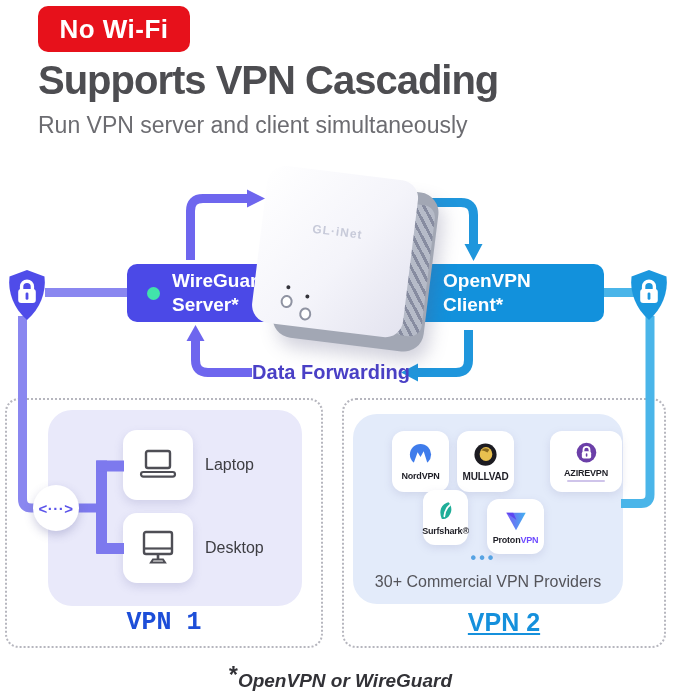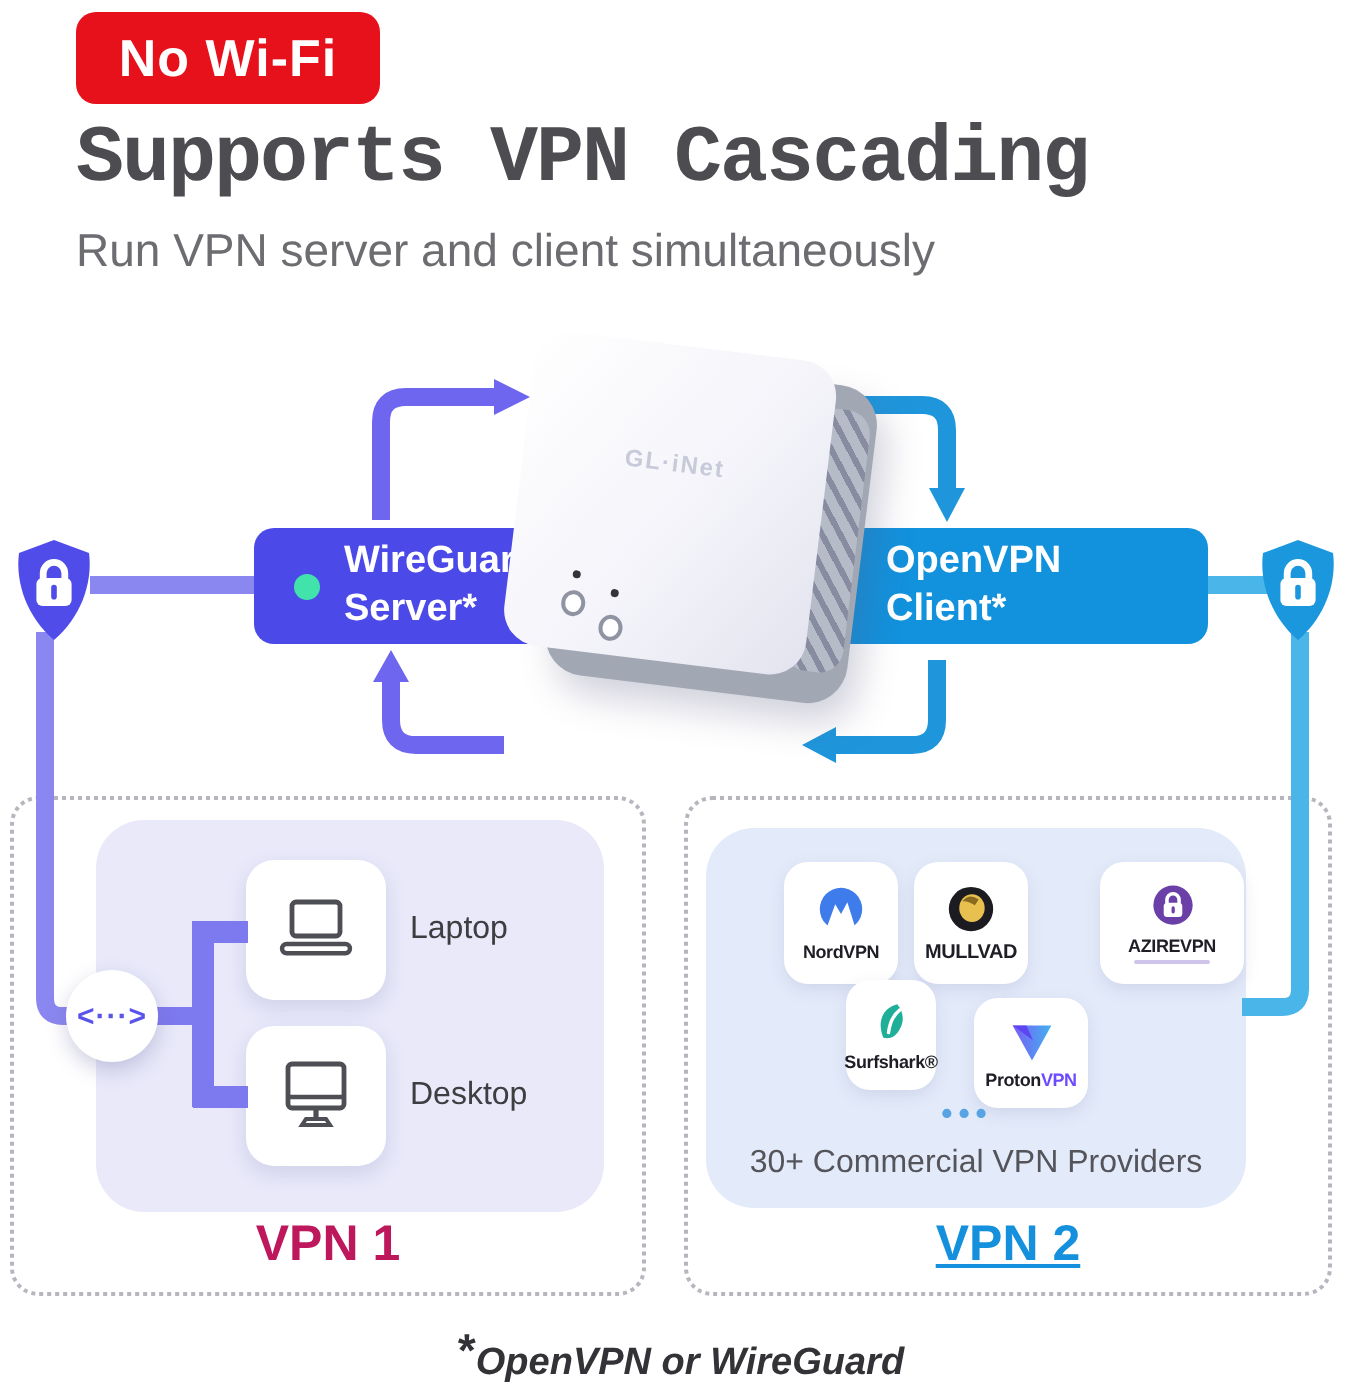--- a/index.html
+++ b/index.html
@@ -3,21 +3,21 @@
 <meta charset="utf-8">
 <style>
   html,body{margin:0;padding:0;background:#fff;}
   #stage{position:relative;width:680px;height:699px;background:#ffffff;overflow:hidden;
          font-family:"Liberation Sans",sans-serif;}
   
   .badge{position:absolute;left:38px;top:6px;width:152px;height:46px;background:#e7111b;
          border-radius:10px;display:flex;align-items:center;justify-content:center;
          color:#fff;font-size:26px;font-weight:800;letter-spacing:0.5px;}
   .title{position:absolute;left:38px;top:58px;font-size:40px;font-weight:800;color:#4d4d51;
-         letter-spacing:-1px;white-space:nowrap;font-family:Liberation Mono, monospace;}
+         letter-spacing:-1px;white-space:nowrap;}
   .subtitle{position:absolute;left:38px;top:112px;font-size:23px;color:#6c6c71;white-space:nowrap;}
   
   .overlay{position:absolute;left:0;top:0;z-index:3;pointer-events:none;}
   
   .bar{position:absolute;top:264px;height:58px;border-radius:10px;z-index:4;color:#fff;
        font-weight:800;font-size:19px;line-height:1.25;display:flex;align-items:center;}
   .bar .dot{width:13px;height:13px;border-radius:50%;background:#41e3ab;flex:none;}
   .bar-wg{left:127px;width:218px;background:#4b49e7;padding-left:20px;gap:12px;}
   .bar-ovpn{left:350px;width:190px;background:#1291dc;padding-left:64px;gap:16px;}
   .bar .lines span{display:block;}
@@ -40,21 +40,21 @@
   .hole1{left:28px;top:128px;}.hole2{left:48px;top:138px;}
   
   .dashed{position:absolute;top:398px;height:250px;border:2px dotted #b6b6be;border-radius:14px;
           box-sizing:border-box;z-index:1;}
   .box1{left:5px;width:318px;}
   .box2{left:342px;width:324px;}
   .panel{position:absolute;border-radius:24px;z-index:1;}
   .panel1{left:48px;top:410px;width:254px;height:196px;background:#e9e9fa;}
   .panel2{left:353px;top:414px;width:270px;height:190px;background:#e3ebfa;}
   .vpn-title{position:absolute;top:608px;text-align:center;font-size:25px;font-weight:800;z-index:2;}
-  .vpn1-title{left:5px;width:318px;color:#be185d;}
+  .vpn1-title{left:5px;width:318px;color:#1d4ed8;font-family:Liberation Mono, monospace;}
   .vpn2-title{left:342px;width:324px;color:#1590dc;text-decoration:underline;}
   
   .dev-card{position:absolute;left:123px;width:70px;height:70px;background:#fff;border-radius:14px;
             box-shadow:0 4px 10px rgba(110,110,170,.2);display:flex;align-items:center;
             justify-content:center;z-index:2;}
   .dev1{top:430px;}.dev2{top:513px;}
   .dev-label{position:absolute;left:205px;font-size:16px;color:#3d3d42;z-index:2;}
   .lbl1{top:456px;}.lbl2{top:539px;}
   .lan{position:absolute;left:33px;top:485px;width:46px;height:46px;background:#fff;border-radius:50%;
        box-shadow:0 4px 10px rgba(100,100,160,.3);display:flex;align-items:center;justify-content:center;
@@ -210,20 +210,21 @@
     </div>
   </div>
   <div class="bar bar-ovpn">
     <span class="dot"></span>
     <div class="lines">
       <span>OpenVPN</span>
       <span>Client*</span>
     </div>
   </div>
 
+  <div class="df">Data Forwarding</div>
 
   <div class="router">
     <div class="router-side"></div>
     <div class="router-face">
       <div class="router-logo">GL·iNet</div>
       <span class="led led1"></span>
       <span class="led led2"></span>
       <span class="hole hole1"></span>
       <span class="hole hole2"></span>
     </div>

